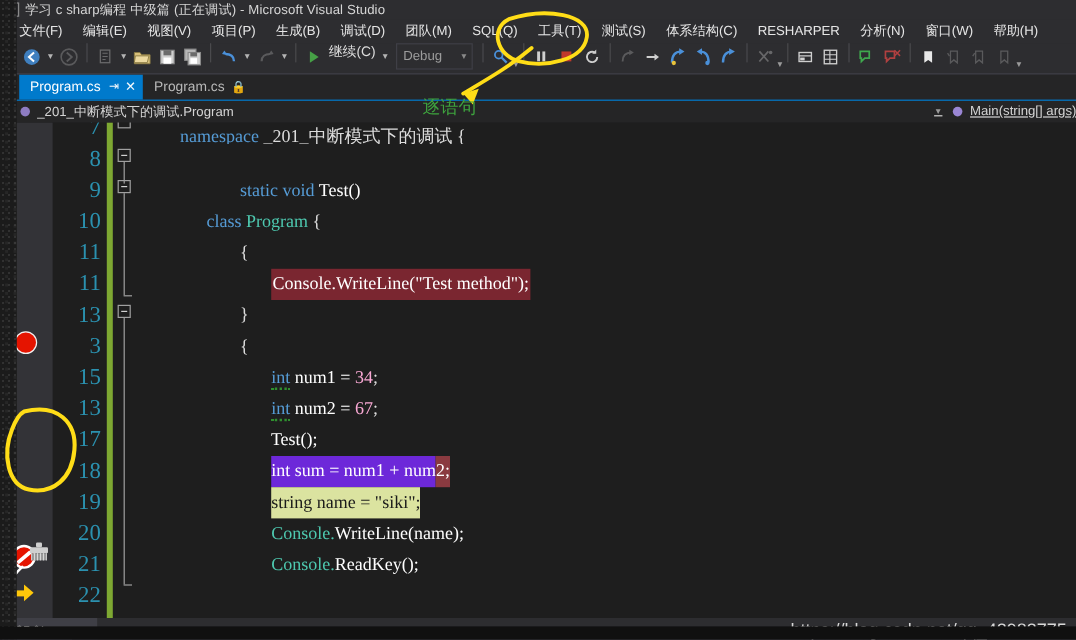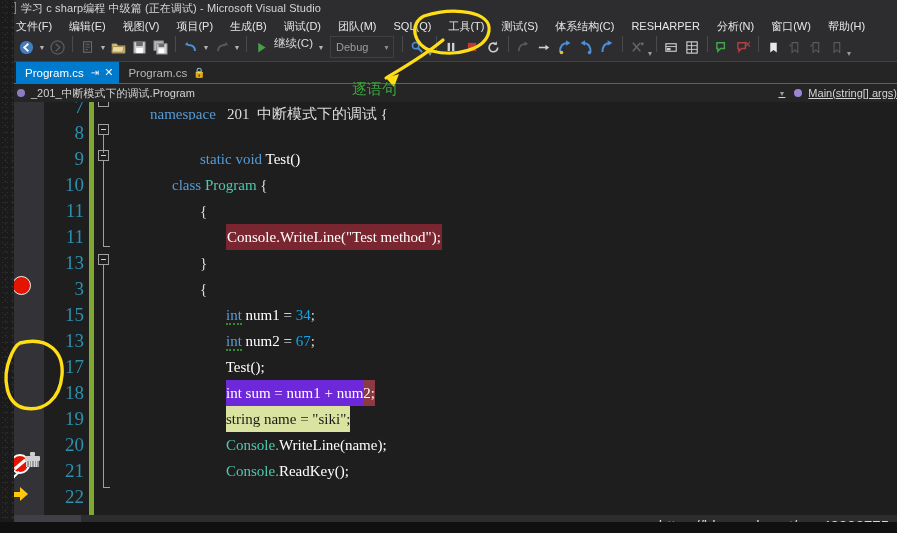--- a/index.html
+++ b/index.html
@@ -308,21 +308,21 @@
     height: 26px;
     line-height: 26px;
     font-family: Liberation Serif, serif;
     font-size: 15px;
     color: #dcdcdc;
     white-space: pre;
     padding-left: 2px;
   }
   .kw   { color: #569cd6; }
   .typ  { color: #4ec9b0; }
-  .num  { color: #0ea5e9; }
+  .num  { color: #f9a8d4; }
   .pln  { color: #dcdcdc; }
   .wht  { color: #ffffff; }
 
   .hl-bp {
     background: #7a2630;
     color: #ffffff;
     display: inline-block;
     padding: 0 1px;
   }
   .hl-sel {

